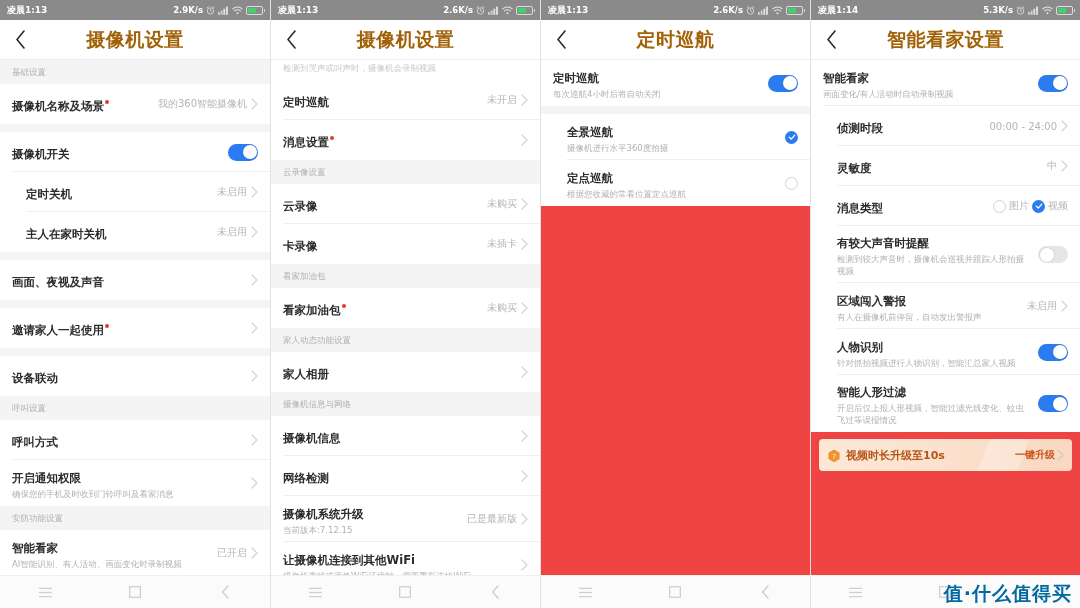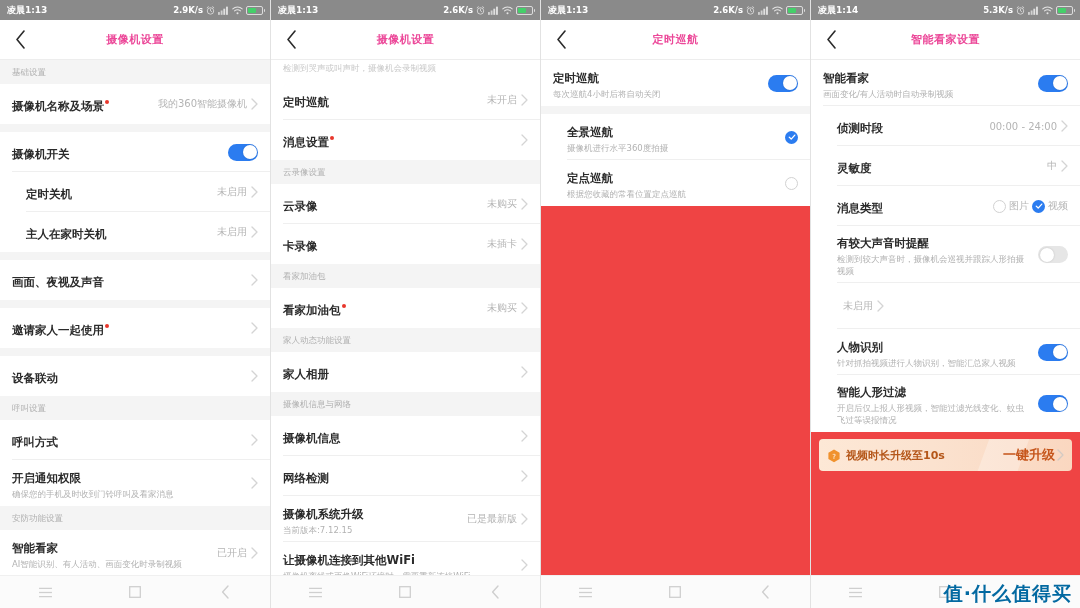--- a/index.html
+++ b/index.html
@@ -57,21 +57,21 @@
     border-bottom:1px solid #ededed;
     box-sizing:border-box;
   }
   .nav-back{
     width:40px;height:40px;display:flex;align-items:center;justify-content:center;
     cursor:pointer;
   }
   .nav-back svg{display:block;}
   .nav-title{
     position:absolute;left:0;right:0;text-align:center;
-    font-size:11px;color:#ec4899;font-weight:bold;
+    font-size:19px;color:#a16207;font-weight:bold;
     pointer-events:none;
     letter-spacing:.5px;
   }
 
   
   .body{flex:1 1 auto;overflow:hidden;background:#ef4444;}
 
   .group-head{
     background:#f4f4f4;
     color:#b0b0b0;
@@ -155,21 +155,21 @@
     content:"";position:absolute;right:50px;top:-10px;width:40px;height:60px;
     background:rgba(255,255,255,.28);transform:skewX(-20deg);
   }
   .hexicon{
     width:14px;height:14px;flex:0 0 auto;margin-right:5px;position:relative;z-index:2;
   }
   .promo-txt{
     font-size:11px;color:#b5571a;font-weight:bold;flex:1 1 auto;position:relative;z-index:2;
   }
   .promo-cta{
-    font-size:13px;color:#c6561c;font-weight:bold;position:relative;z-index:2;
+    font-size:10px;color:#c6561c;font-weight:bold;position:relative;z-index:2;
   }
   .promo .chev{position:relative;z-index:2;margin-left:2px;}
 
   
   .androidnav{
     flex:0 0 33px;height:33px;background:#fbfbfb;
     display:flex;align-items:center;justify-content:space-around;
     border-top:1px solid #f0f0f0;
     box-sizing:border-box;
   }
@@ -730,20 +730,21 @@
         <div class="cell sub tall">
           <div class="cell-main"><div class="cell-title">有较大声音时提醒</div><div class="cell-desc">检测到较大声音时，摄像机会巡视并跟踪人形拍摄视频</div></div>
           <div class="cell-right">
             <span class="toggle off">
               <i></i>
             </span>
           </div>
           <span class="cell-line"></span>
         </div>
         <div class="cell sub tall">
+          <div class="cell-main"><div class="cell-title">区域闯入警报</div><div class="cell-desc">有人在摄像机前停留，自动发出警报声</div></div>
           <div class="cell-right">
             <span class="cell-value">未启用</span>
             <span class="chev">
               <svg width="7" height="12" viewBox="0 0 7 12">
                 <path d="M1 1 L6 6 L1 11" fill="none" stroke="#c6c6c6" stroke-width="1.3" stroke-linecap="round" stroke-linejoin="round"></path>
               </svg>
             </span>
           </div>
           <span class="cell-line"></span>
         </div>

